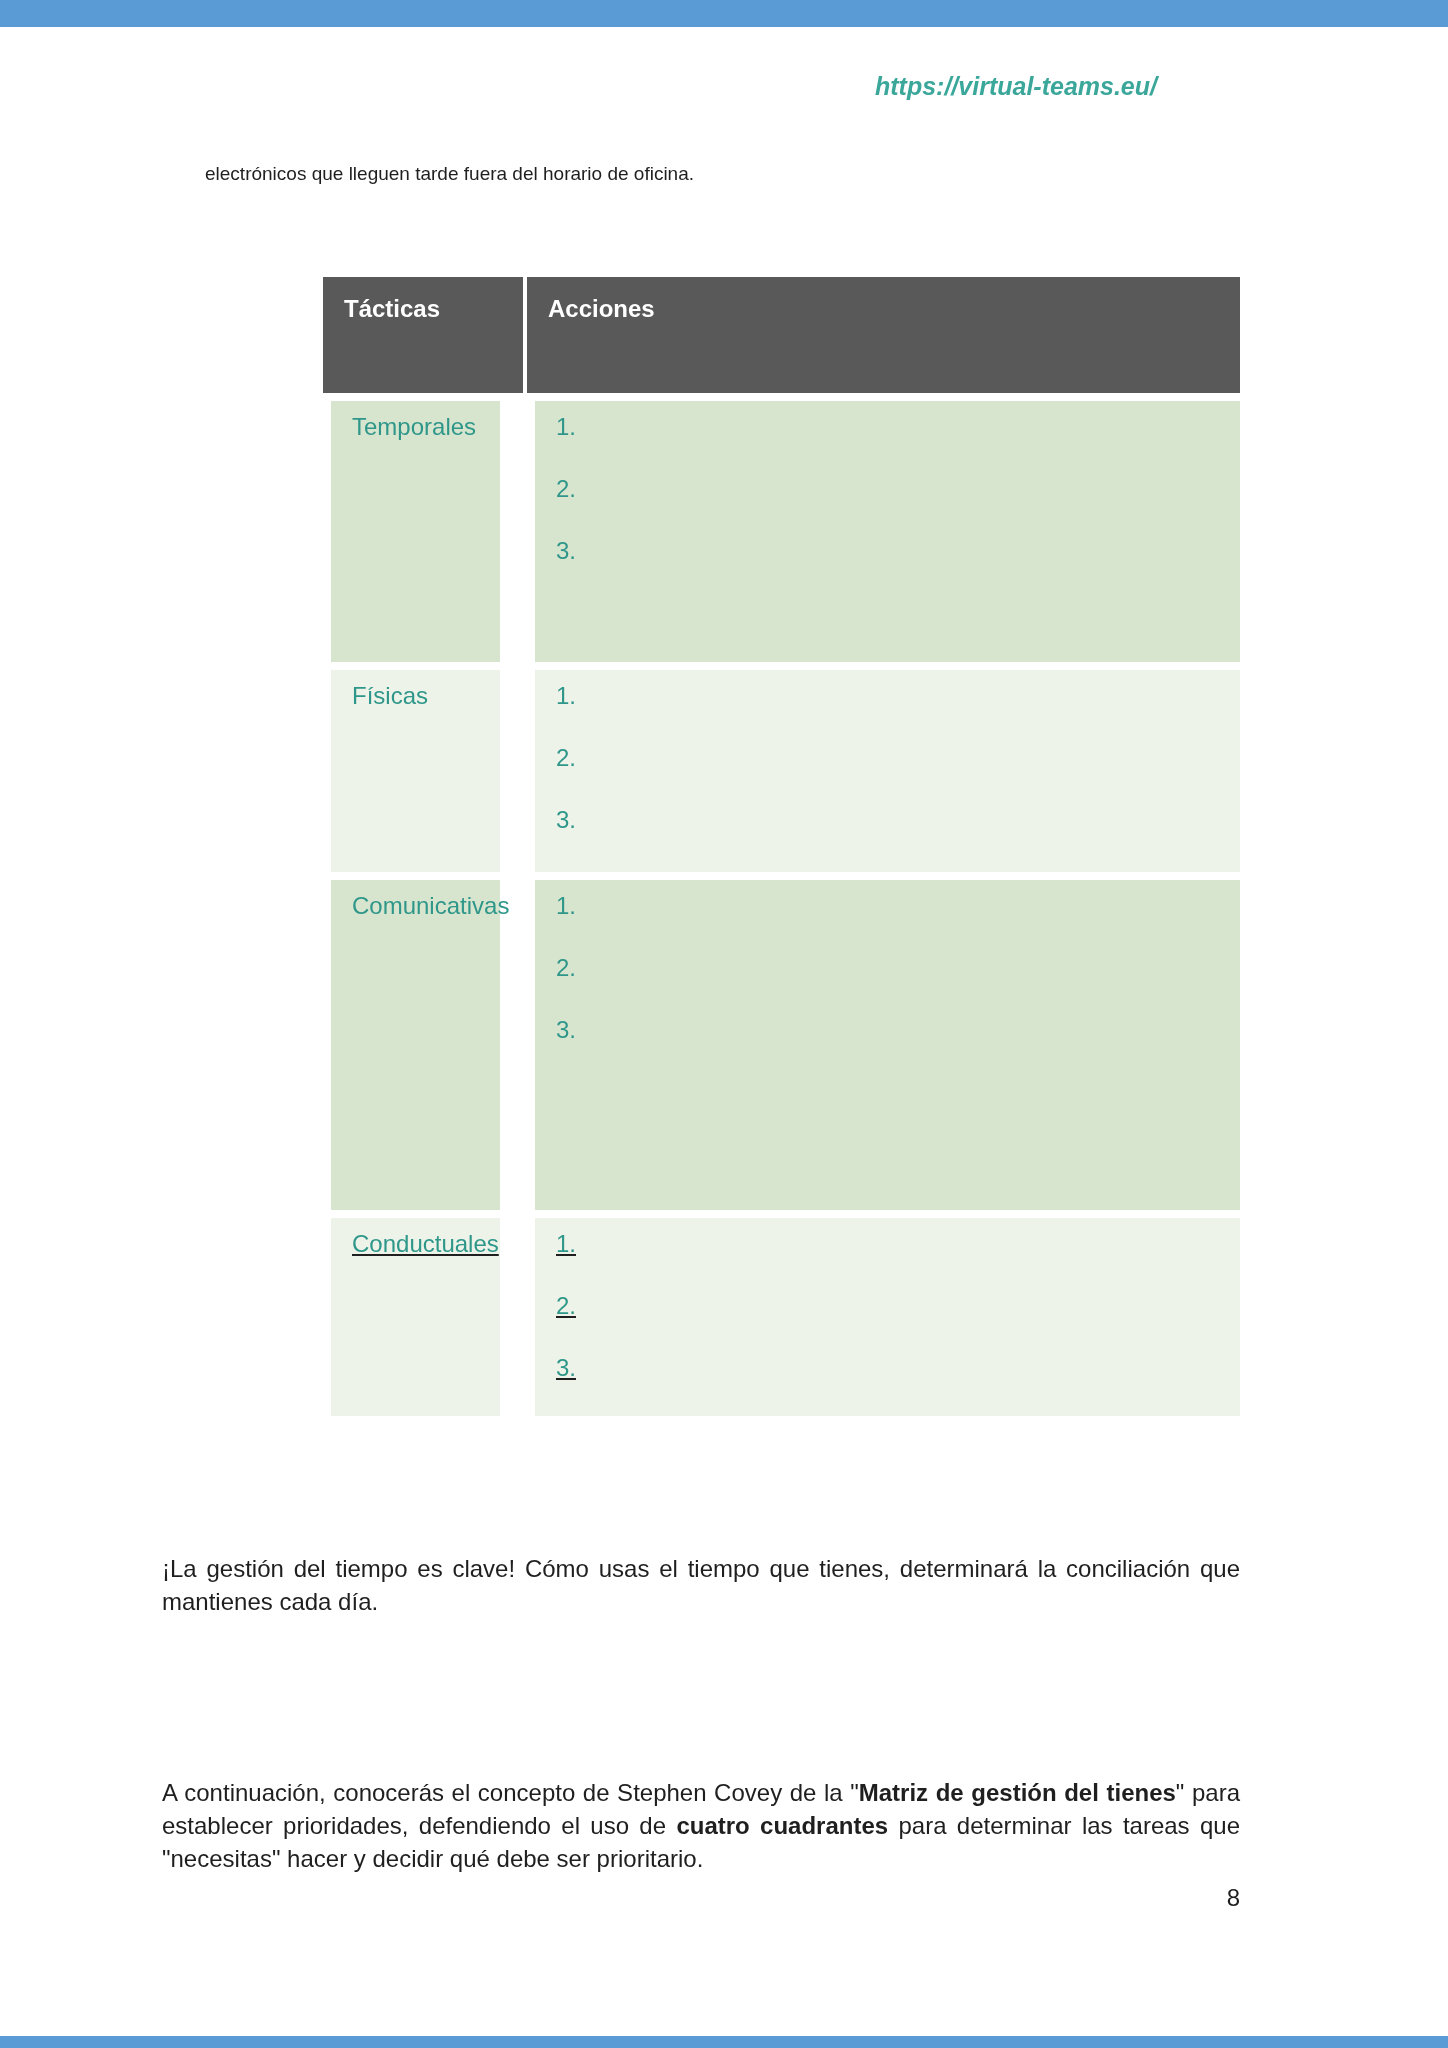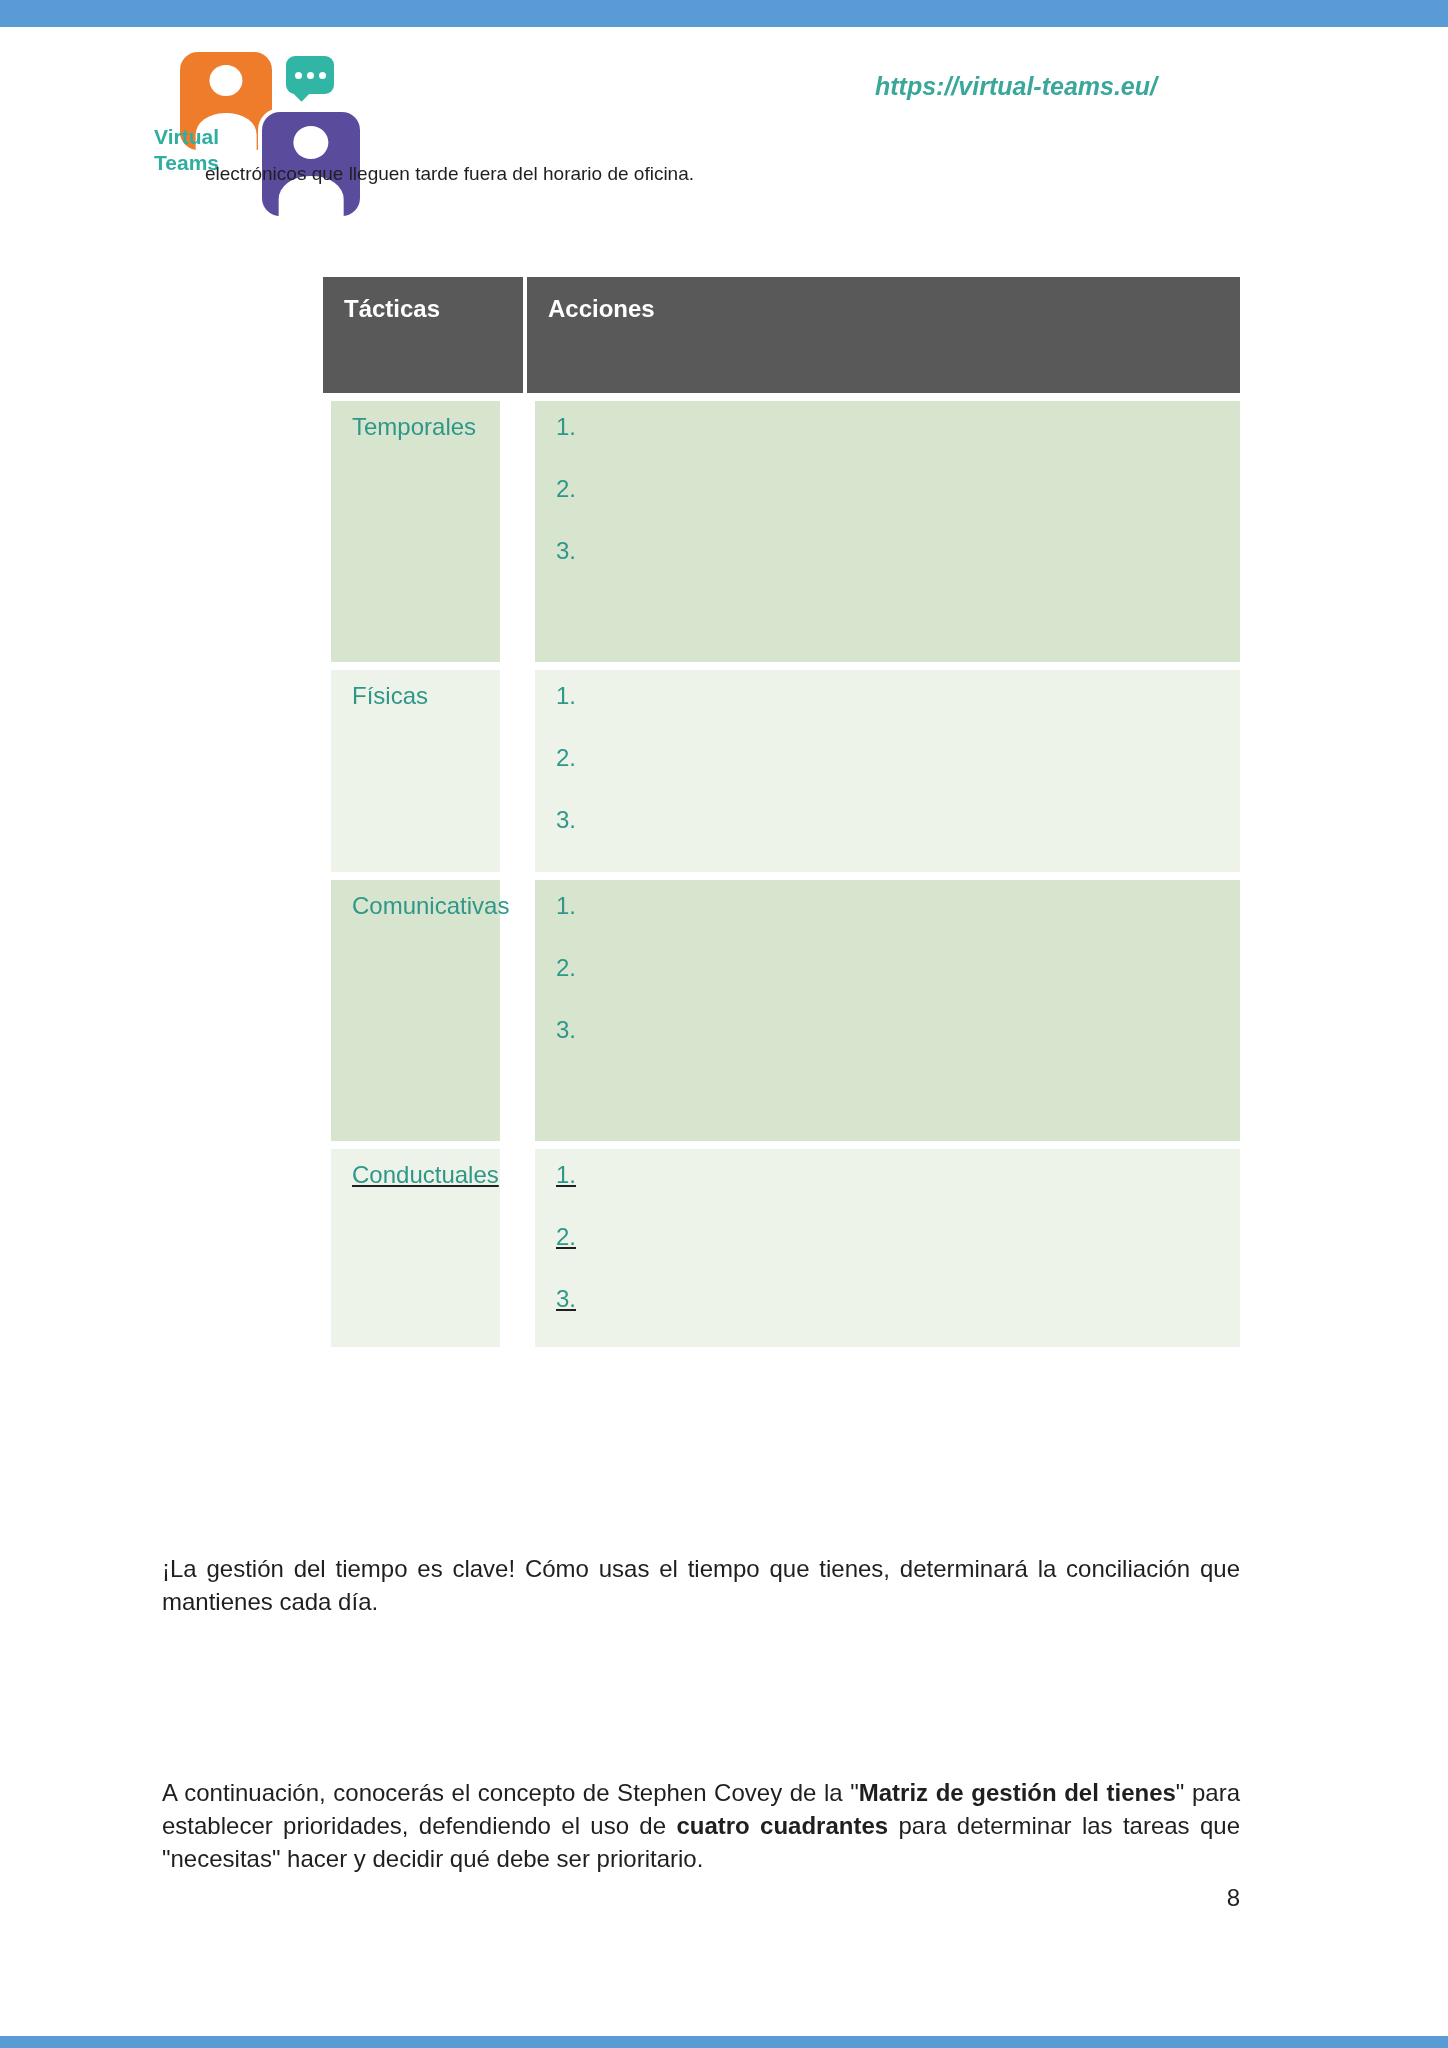--- a/index.html
+++ b/index.html
@@ -28,21 +28,21 @@
   .intro-line{position:absolute;left:205px;top:163px;font-size:19px;}
 
   
   .ttable{position:absolute;left:300px;top:277px;width:940px;}
   .t-header,.t-row{display:grid;grid-template-columns:200px 1fr;column-gap:4px;}
   .t-hcell{background:var(--header-gray,#595959);color:#fff;font-weight:700;font-size:24px;padding:18px 0 0 21px;box-sizing:border-box;}
   .t-header{height:116px;padding-left:23px;}
   .t-row{margin-top:8px;}
   #t-body .t-row:nth-child(1){height:261px;}
   #t-body .t-row:nth-child(2){height:202px;}
-  #t-body .t-row:nth-child(3){height:261px;}
+  #t-body .t-row:nth-child(3){height:330px;}
   #t-body .t-row:nth-child(4){height:147px;text-decoration:underline;}
   .t-row.shade-dark  .t-cell{background:var(--row-green-dark,#d8e5ce);}
   .t-row.shade-light .t-cell{background:var(--row-green-light,#edf3e8);}
   .t-cell{box-sizing:border-box;padding:12px 0 0 21px;color:var(--teal-text,#2f978a);font-size:24px;margin-left:31px;}
   .action-num{height:62px;}
 
   
   .section-heading{position:absolute;left:163px;top:1510px;width:1100px;color:var(--heading-green,#6fa84f);font-size:30px;font-weight:400;}
   .para{position:absolute;left:162px;width:1078px;font-size:24px;line-height:33px;text-align:justify;}
   .para b{font-weight:700;}
@@ -51,39 +51,20 @@
   #para-2{top:1776px;}
   .page-number{position:absolute;top:1884px;right:208px;font-size:24px;}
 </style>
 </head>
 <body>
 
 <div class="page">
 
   <div class="topbar"></div>
 
-  <div class="logo">
-    <div class="sq sq-orange">
-      <div class="person-head"></div>
-      <div class="person-body"></div>
-    </div>
-    <div class="bubble">
-      <div class="dot"></div>
-      <div class="dot"></div>
-      <div class="dot"></div>
-    </div>
-    <div class="sq sq-purple">
-      <div class="person-head"></div>
-      <div class="person-body"></div>
-    </div>
-    <div class="logo-text">
-      <div>Virtual</div>
-      <div>Teams</div>
-    </div>
-  </div>
 
   <a class="site-url" href="#">https://virtual-teams.eu/</a>
 
   <div class="intro-line">electrónicos que lleguen tarde fuera del horario de oficina.</div>
 
   <div class="ttable">
     <div class="t-header">
       <div class="t-hcell">Tácticas</div>
       <div class="t-hcell">Acciones</div>
     </div>

